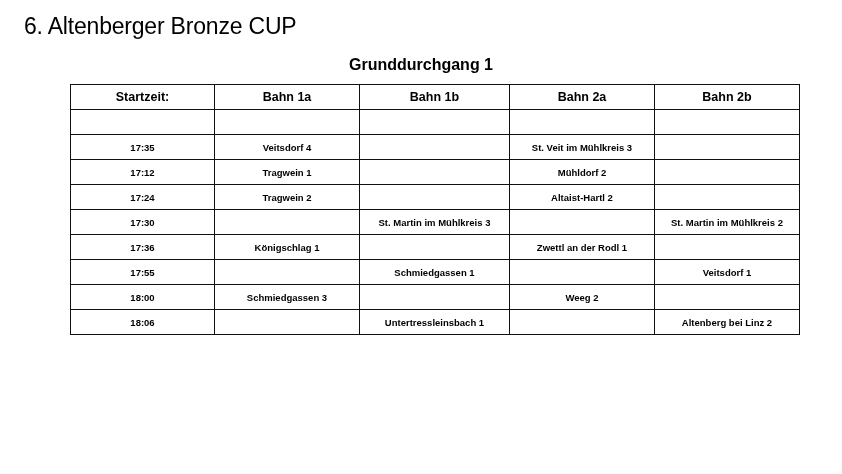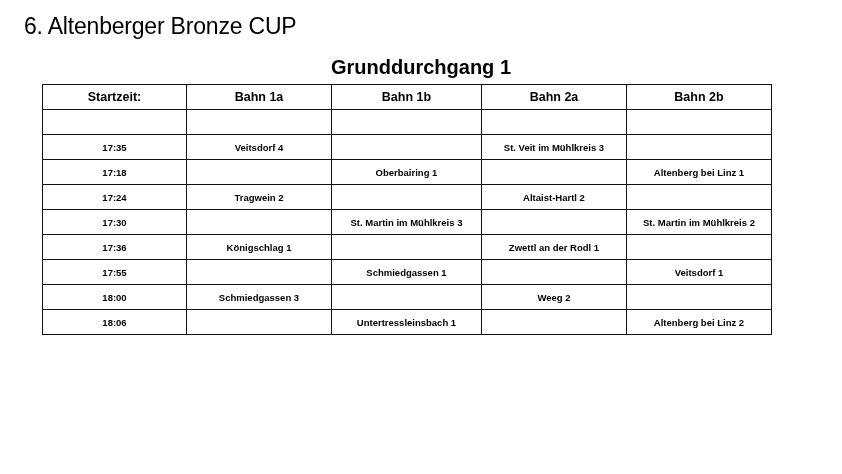--- a/index.html
+++ b/index.html
@@ -1,22 +1,22 @@
 <!DOCTYPE html>
 <html><head>
 <meta charset="utf-8">
 <style>
   html, body { margin: 0; padding: 0; background: #ffffff; }
   body { width: 842px; height: 474px; position: relative; overflow: hidden;
          font-family: "Liberation Sans", "DejaVu Sans", sans-serif; color: #000; }
   .title { position: absolute; left: 0; top: 13px; width: 842px; text-align: left;
            font-size: 23px; font-weight: normal; letter-spacing: -0.2px; padding-left: 24px; }
   .subtitle { position: absolute; left: 0; top: 56px; width: 842px; text-align: center;
-              font-size: 20px; font-weight: bold; }
-  table.schedule { position: absolute; left: 42px; top: 84px; border-collapse: collapse;
+              font-size: 16px; font-weight: bold; }
+  table.schedule { position: absolute; left: 70px; top: 84px; border-collapse: collapse;
                    table-layout: fixed; width: 729px; }
   table.schedule th, table.schedule td { border: 1.4px solid #111; padding: 0; text-align: center;
                    vertical-align: middle; font-weight: bold; overflow: hidden; white-space: nowrap; }
   table.schedule th { height: 24px; font-size: 12.5px; }
   table.schedule td { height: 24px; font-size: 9.5px; }
   col.c0 { width: 144px; } col.c1 { width: 145px; } col.c2 { width: 150px; }
   col.c3 { width: 145px; } col.c4 { width: 145px; }
 </style>
 </head>
 <body>
@@ -50,25 +50,25 @@
         <td></td>
       </tr>
       <tr>
         <td>17:35</td>
         <td>Veitsdorf 4</td>
         <td></td>
         <td>St. Veit im Mühlkreis 3</td>
         <td></td>
       </tr>
       <tr>
-        <td>17:18</td>
+        <td>17:12</td>
+        <td>Tragwein 1</td>
         <td></td>
-        <td>Oberbairing 1</td>
+        <td>Mühldorf 2</td>
         <td></td>
-        <td>Altenberg bei Linz 1</td>
       </tr>
       <tr>
         <td>17:24</td>
         <td>Tragwein 2</td>
         <td></td>
         <td>Altaist-Hartl 2</td>
         <td></td>
       </tr>
       <tr>
         <td>17:30</td>

